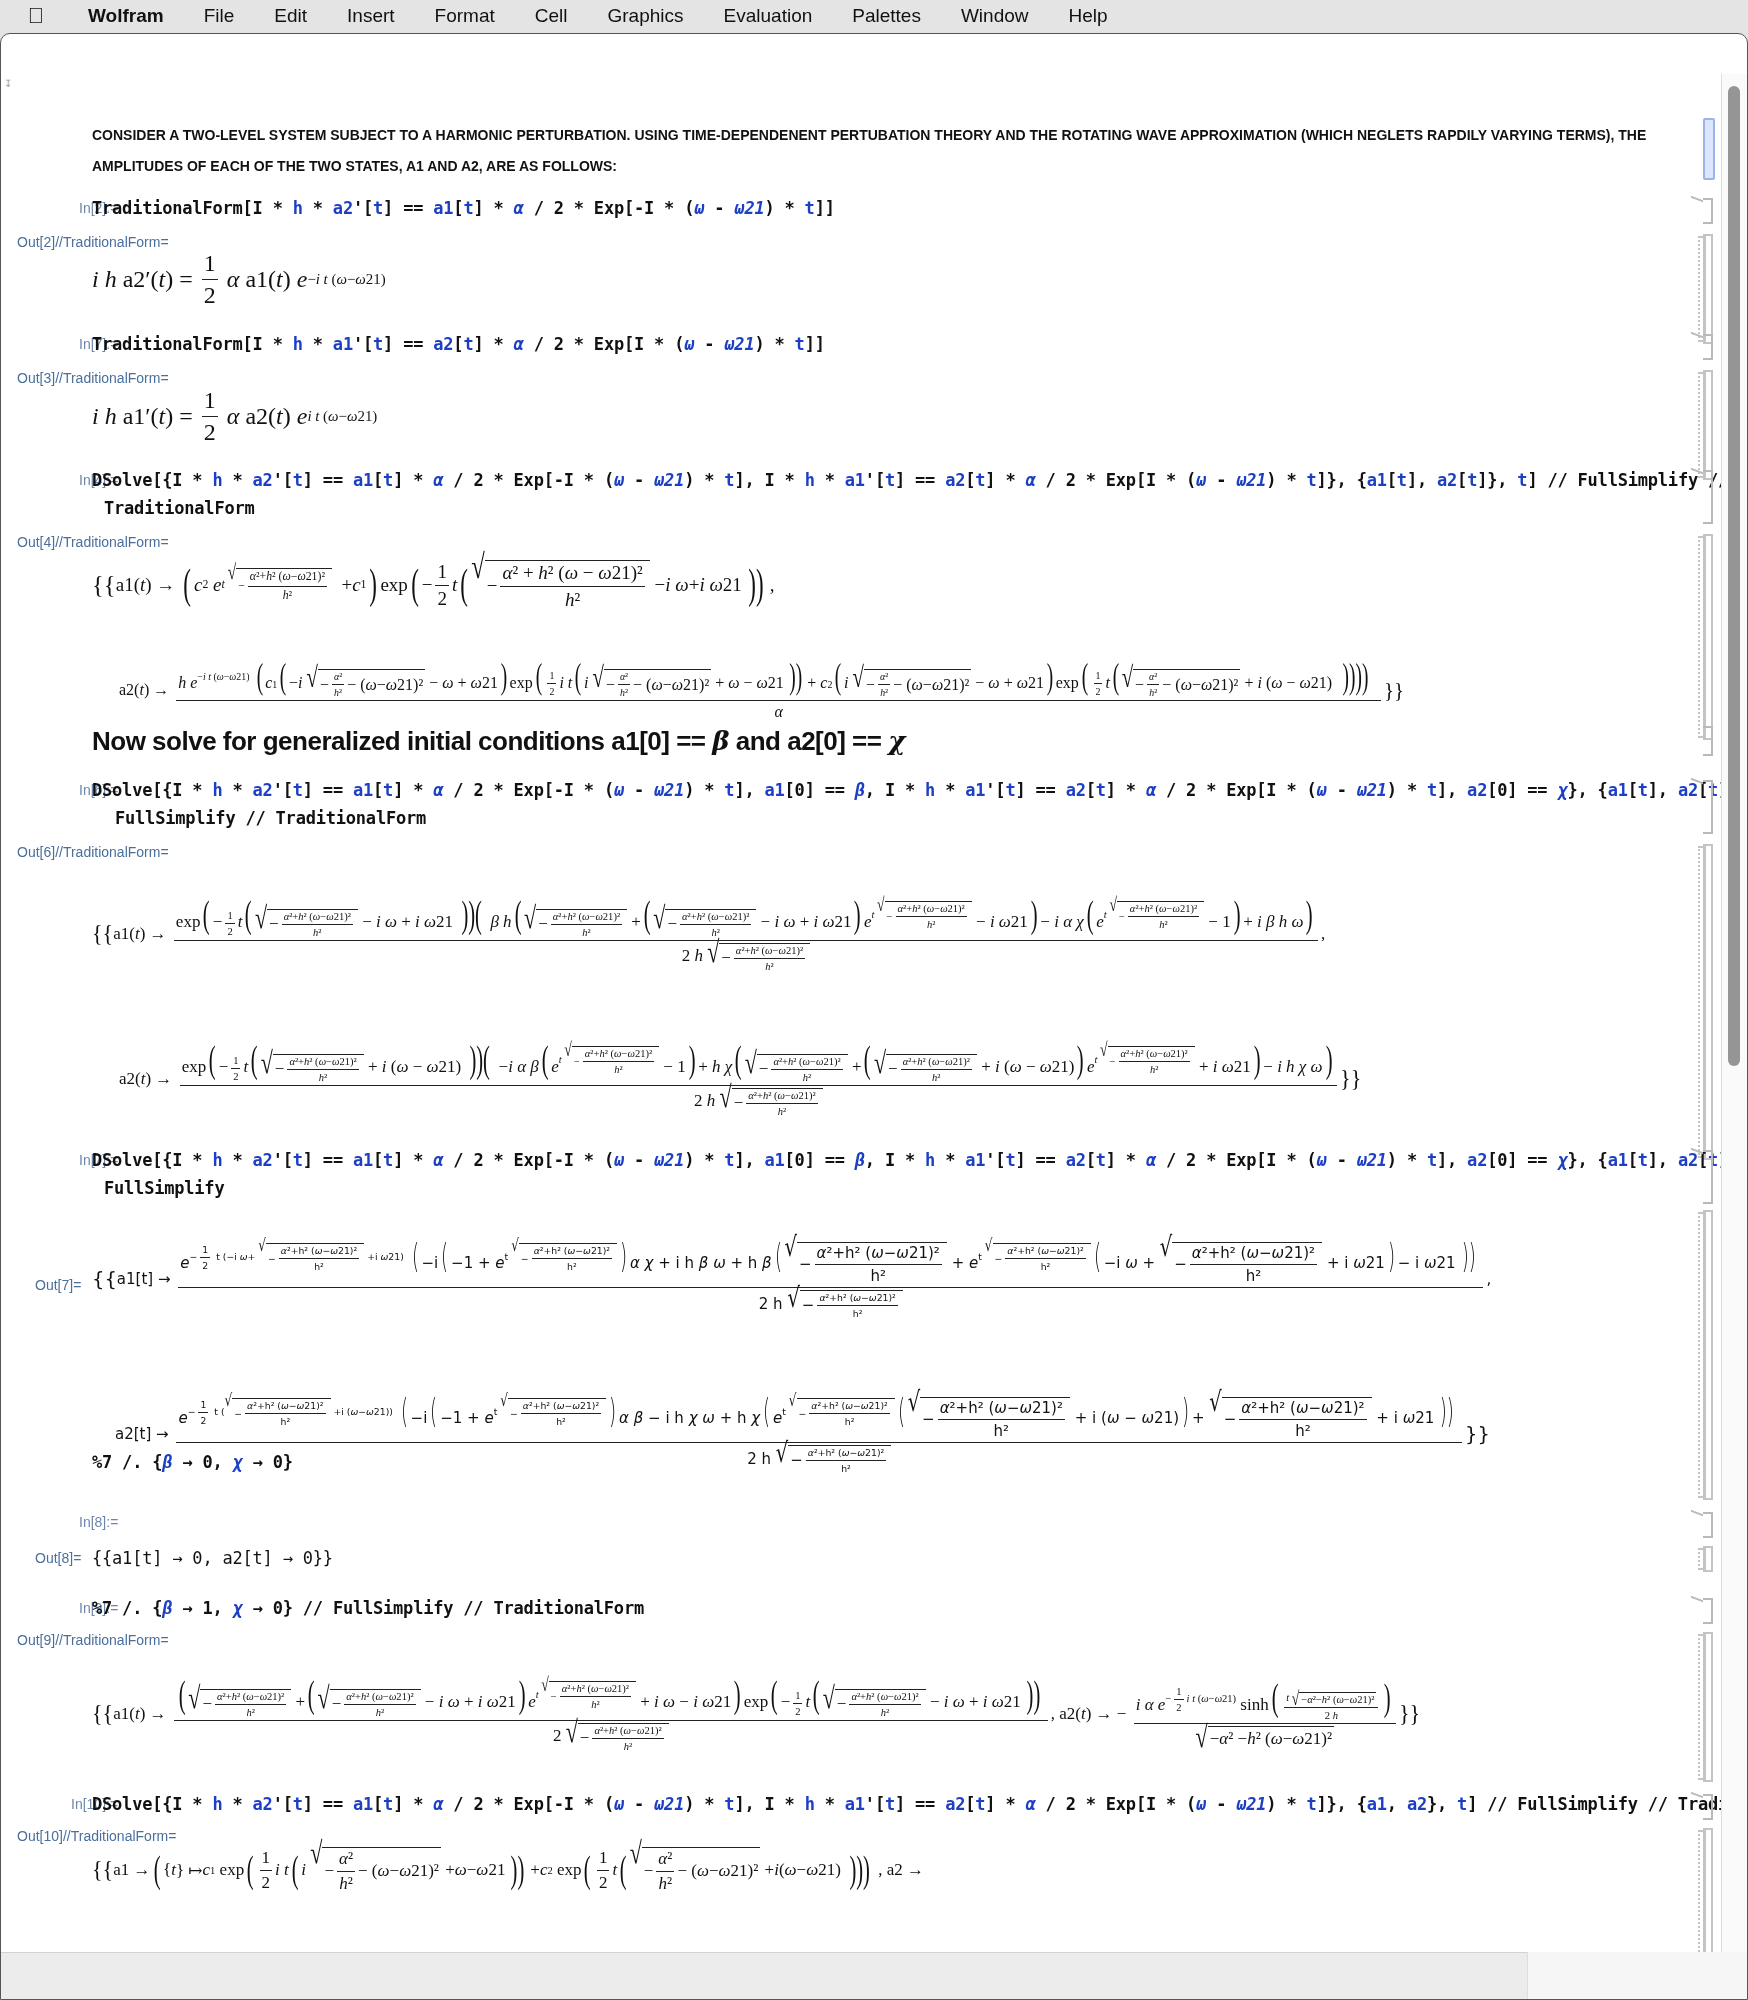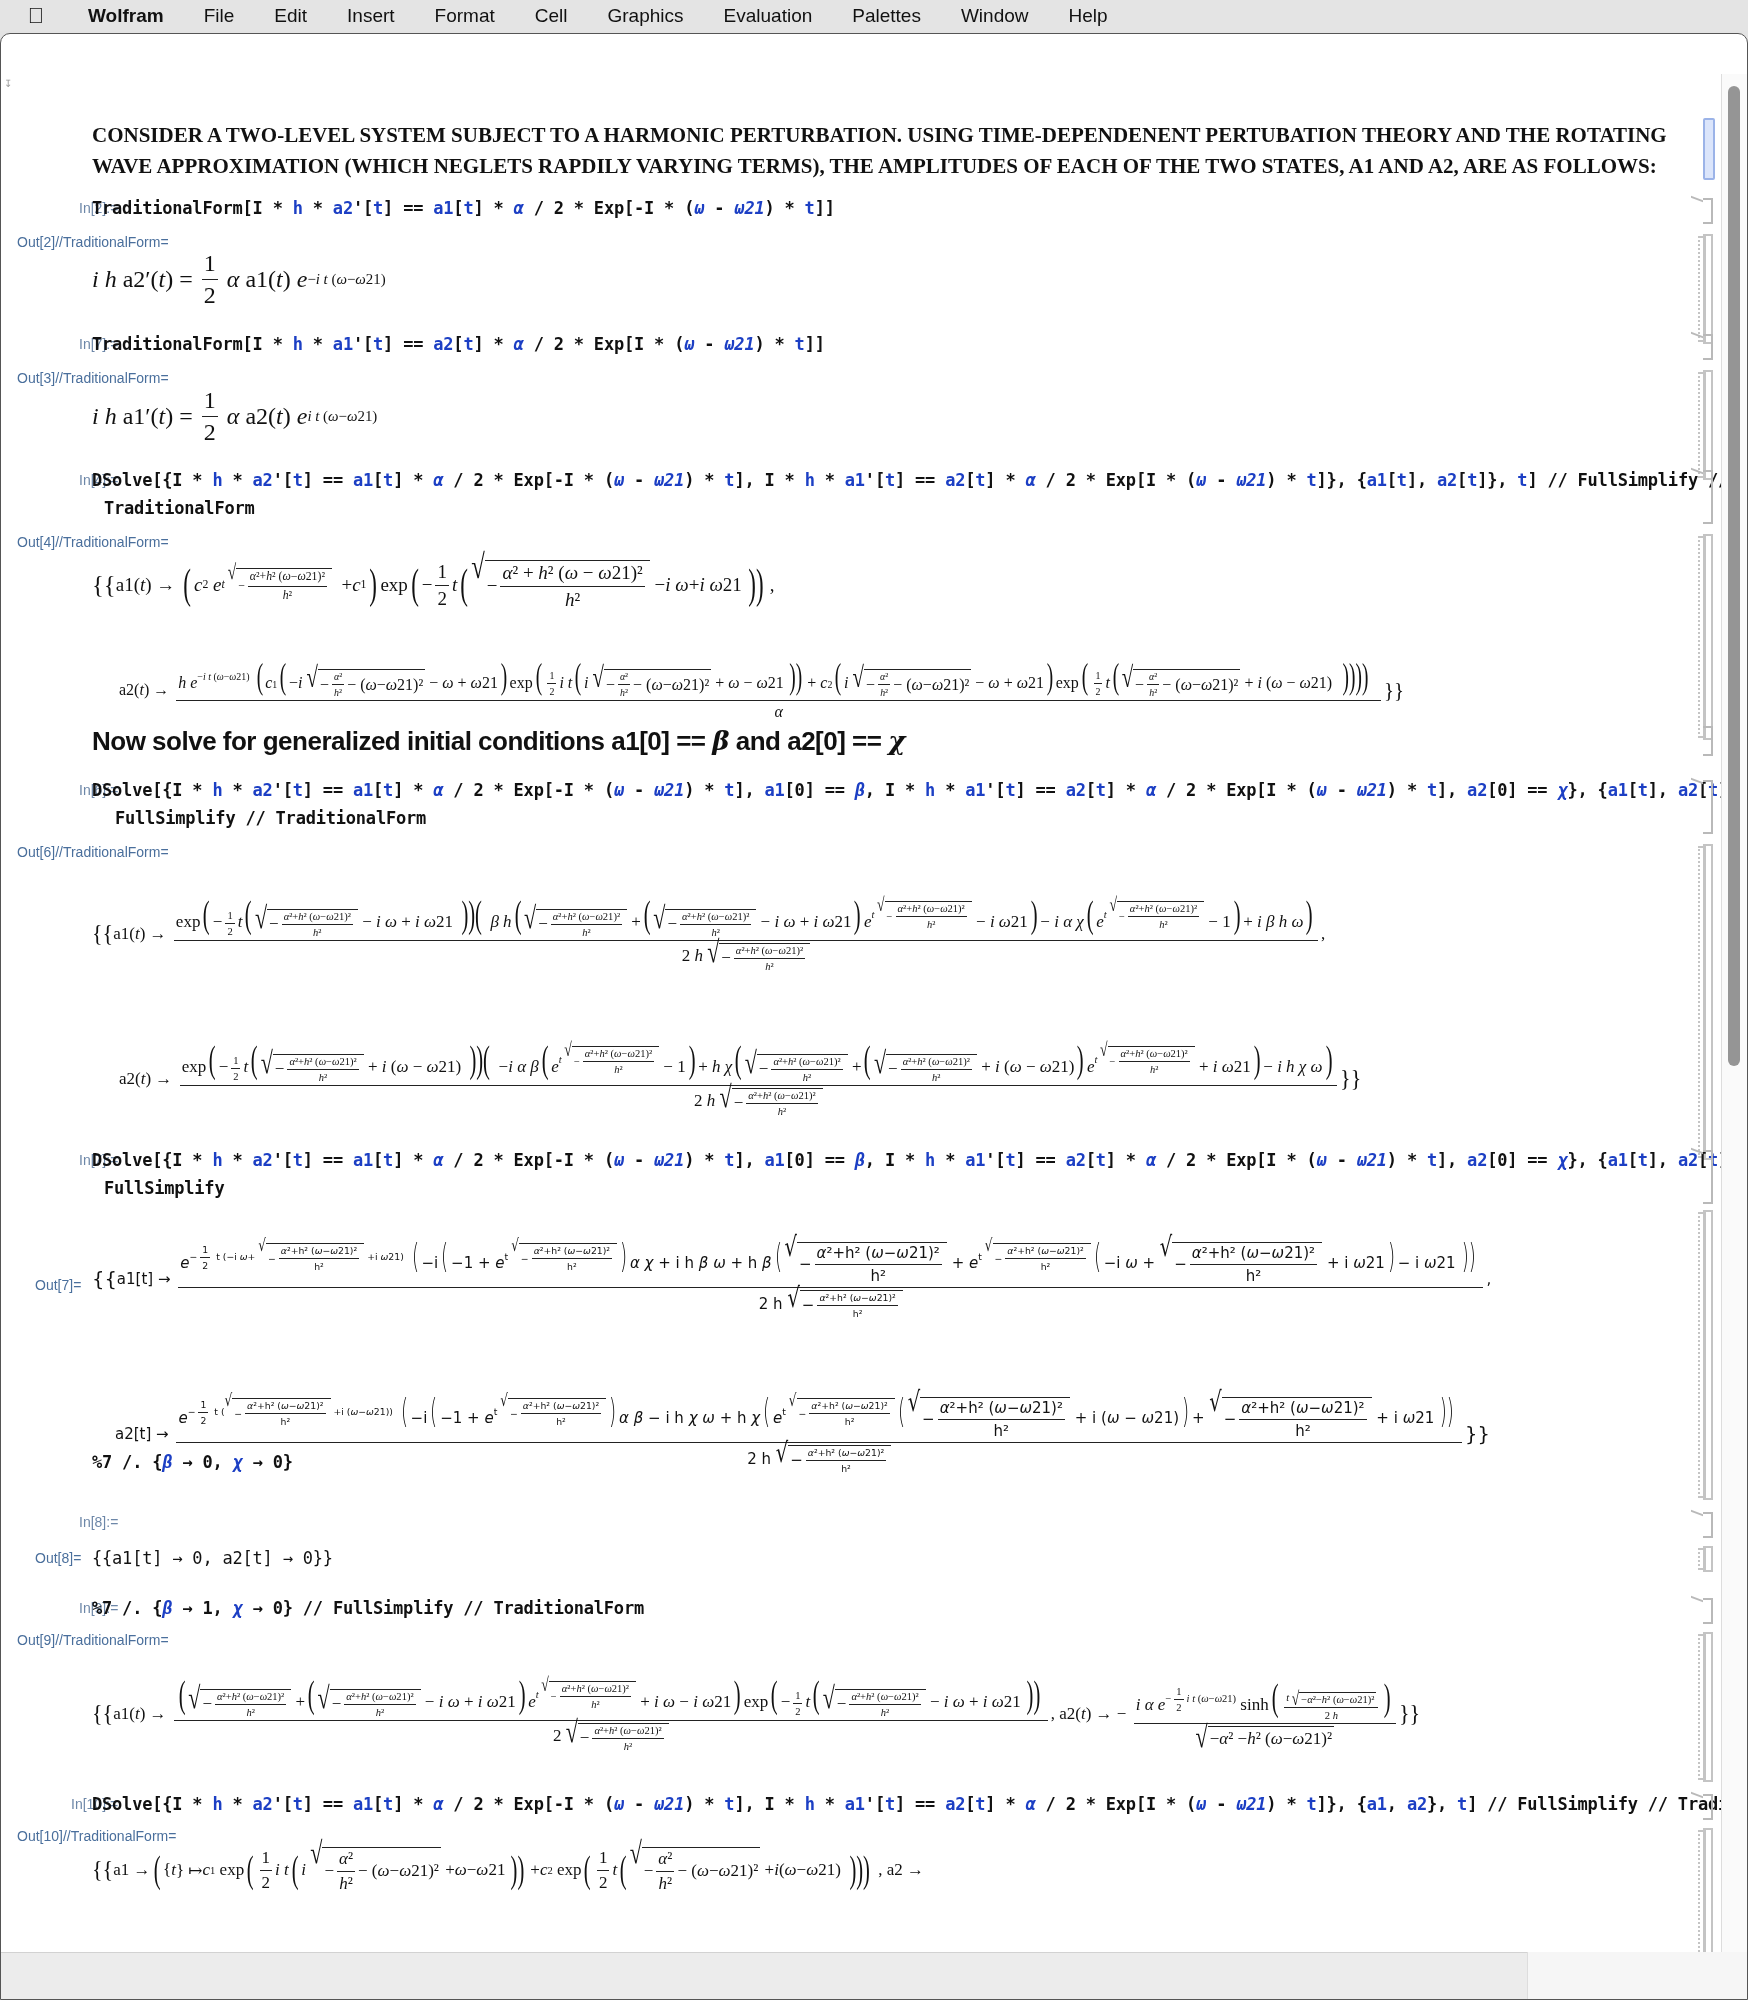--- a/index.html
+++ b/index.html
@@ -37,21 +37,21 @@
   .bracket { position: absolute; left: 1702px; width: 10px; border: 2px solid #b9b9b9; border-left: none; }
   .bracket.in::before { content: ""; position: absolute; left: -12px; top: -2px; width: 12px; height: 6px; border-top: 2px solid #b9b9b9; transform: skewY(20deg); }
   .bracket.out { border-style: solid; border-color: #c4c4c4; }
   .bracket.out::after { content: ""; position: absolute; left: -8px; top: 0; width: 6px; bottom: 0; border-left: 2px dotted #c4c4c4; border-top: 2px solid #c4c4c4; border-bottom: 2px solid #c4c4c4; }
   .bracket.sel { border-color: #9bb3e8; background: #dbe5fb; left: 1702px; width: 12px; border-left: 2px solid #9bb3e8; border-radius: 2px; }
   .label { position: absolute; font-family: "Liberation Sans Narrow", "Liberation Sans", sans-serif; font-size: 14px; color: #4a6f9c; white-space: nowrap; }
   .label.inl { color: #6d87a8; margin-left: 36px; }
   .code { position: absolute; left: 91px; font-family: "DejaVu Sans Mono", monospace; font-size: 17px; font-weight: bold; color: #111; white-space: pre; letter-spacing: -0.2px; }
   .code .v { color: #1c3fc4; }
   .code .g { color: #1c3fc4; font-style: italic; }
-  .textcell { position: absolute; left: 91px; font-family: Liberation Serif, serif; font-weight: bold; font-size: 21px; line-height: 31px; color: #111; }
+  .textcell { position: absolute; left: 91px; font-family: Liberation Sans, sans-serif; font-weight: bold; font-size: 14px; line-height: 31px; color: #111; }
   .section { position: absolute; left: 91px; font-family: "Liberation Sans", sans-serif; font-weight: bold; font-size: 26px; color: #111; letter-spacing: -0.5px; }
   .section .gk { font-family: "DejaVu Serif", serif; font-style: italic; }
 
   
   .tm { position: absolute; font-family: "Liberation Serif", "DejaVu Serif", serif; color: #111; white-space: nowrap; display: flex; align-items: center; }
   .tm i { font-style: italic; }
   .frac { display: inline-flex; flex-direction: column; align-items: center; vertical-align: middle; margin: 0 3px; }
   .frac > .num { padding: 0 2px 2px; border-bottom: 1.5px solid #222; text-align: center; }
   .frac > .den { padding-top: 2px; text-align: center; }
   .sup { font-size: 0.62em; vertical-align: 0.85em; }

